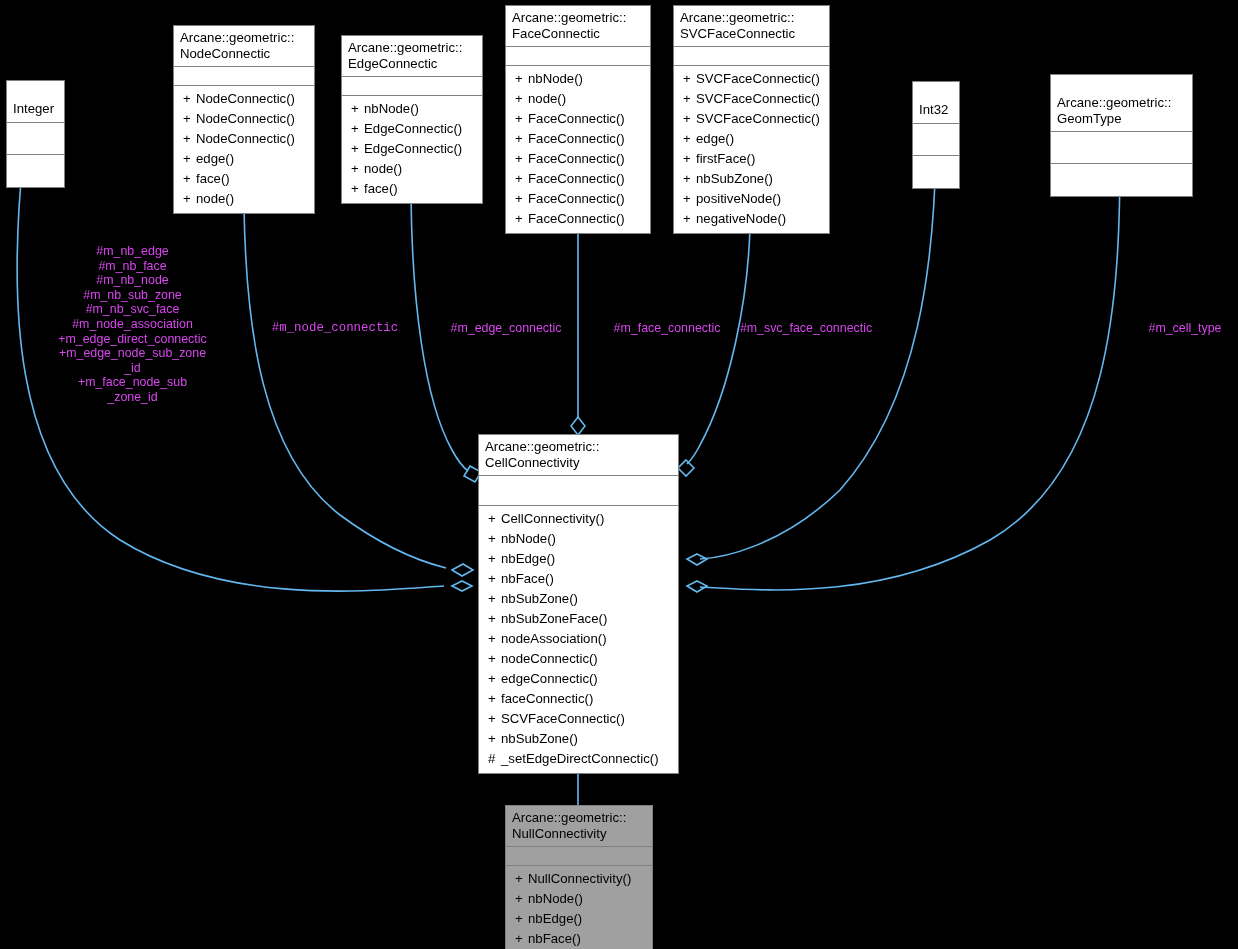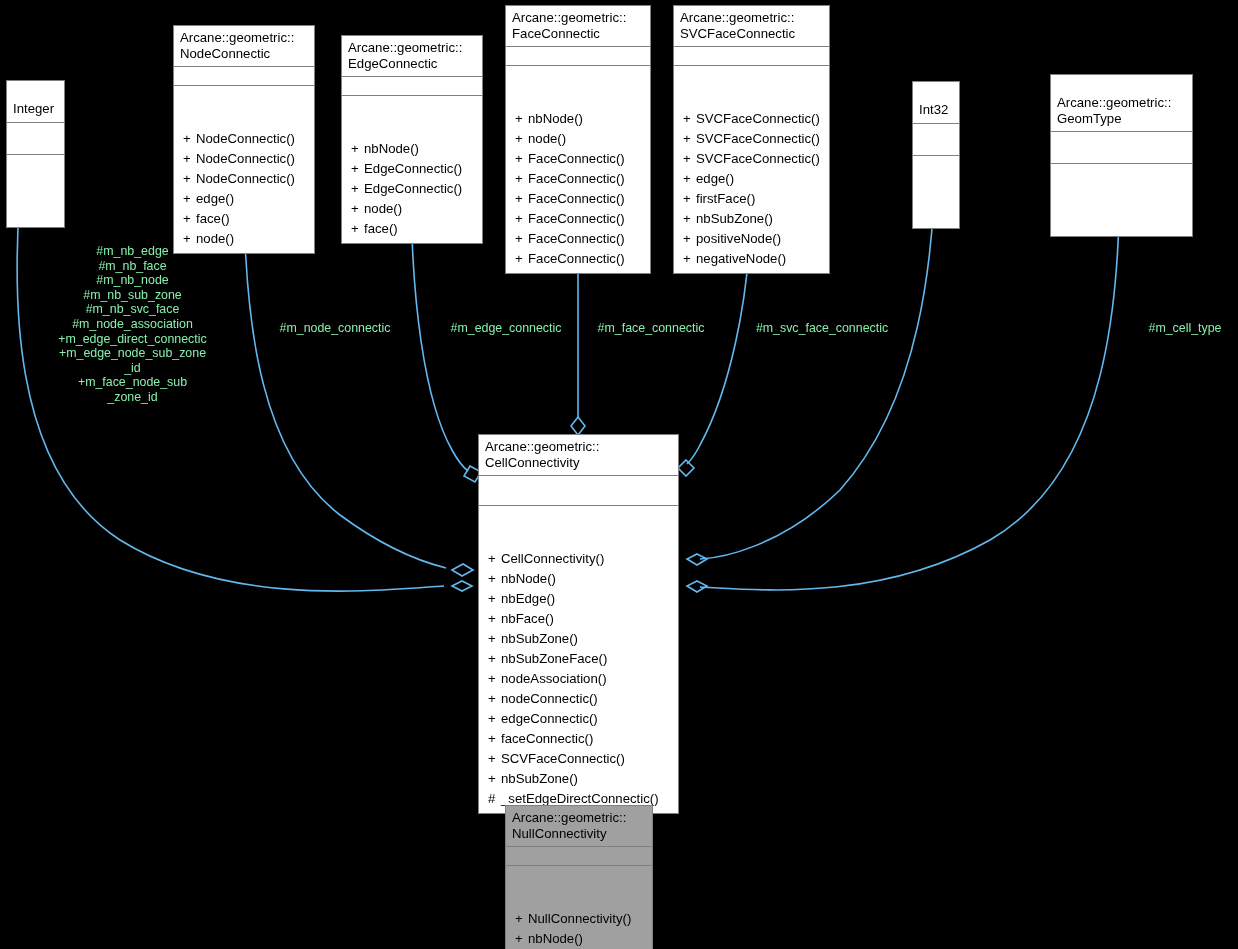--- a/index.html
+++ b/index.html
@@ -42,41 +42,40 @@
   }
   .node .attrs {
     box-sizing: border-box;
     border-bottom: 1px solid #808080;
     min-height: 19px;
   }
   .node .attrs.tall { min-height: 30px; }
   .node .ops {
     box-sizing: border-box;
     padding: 3px 0 4px 0;
-    margin-top: 40px;
   }
   .node .ops .op {
     font-size: 13.2px;
     color: #000000;
     line-height: 20px;
     white-space: nowrap;
     padding-left: 9px;
   }
   .node .ops .op .vis {
     display: inline-block;
     width: 13px;
   }
   .node.plain .title { border-bottom: 1px solid #808080; margin-top: 16px; }
   .node.plain .attrs { min-height: 32px; }
   .node.plain .ops { min-height: 32px; padding: 0; }
 
   
   .elabel {
     position: absolute;
-    color: #86efac;
+    color: #d946ef;
     font-size: 12.4px;
     line-height: 14.6px;
     text-align: center;
     white-space: pre-line;
     z-index: 6;
   }
 </style>
 </head>
 <body>
 
@@ -114,27 +113,27 @@
 #m_nb_node
 #m_nb_sub_zone
 #m_nb_svc_face
 #m_node_association
 +m_edge_direct_connectic
 +m_edge_node_sub_zone
 _id
 +m_face_node_sub
 _zone_id</div>
 
-  <div class="elabel" style="left:255px; top:321px; width:160px;">#m_node_connectic</div>
+  <div class="elabel" style="left:255px; top:321px; width:160px;font-family:Liberation Mono, monospace;">#m_node_connectic</div>
 
   <div class="elabel" style="left:430px; top:321px; width:152px;">#m_edge_connectic</div>
 
-  <div class="elabel" style="left:580px; top:321px; width:142px;">#m_face_connectic</div>
-
-  <div class="elabel" style="left:737px; top:321px; width:170px;">#m_svc_face_connectic</div>
+  <div class="elabel" style="left:580px; top:321px; width:142px;padding-left:16px;">#m_face_connectic</div>
+
+  <div class="elabel" style="left:721px; top:321px; width:170px;">#m_svc_face_connectic</div>
 
 
   <div class="elabel" style="left:1135px; top:321px; width:100px;">#m_cell_type</div>
 
   <div class="node plain" style="left:6px; top:80px; width:59px;">
     <div class="title">Integer</div>
     <div class="attrs"></div>
     <div class="ops"></div>
   </div>
 

